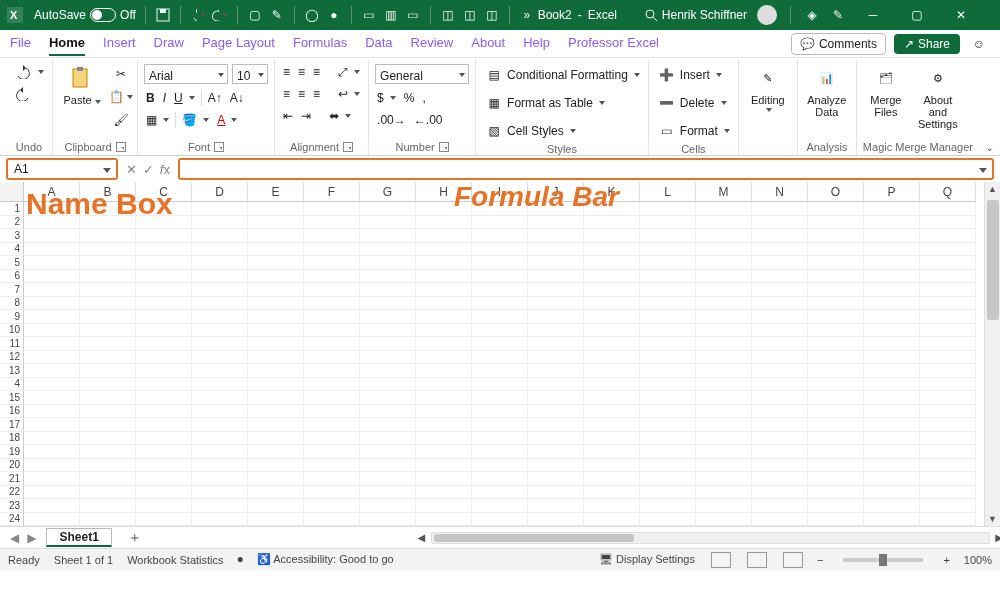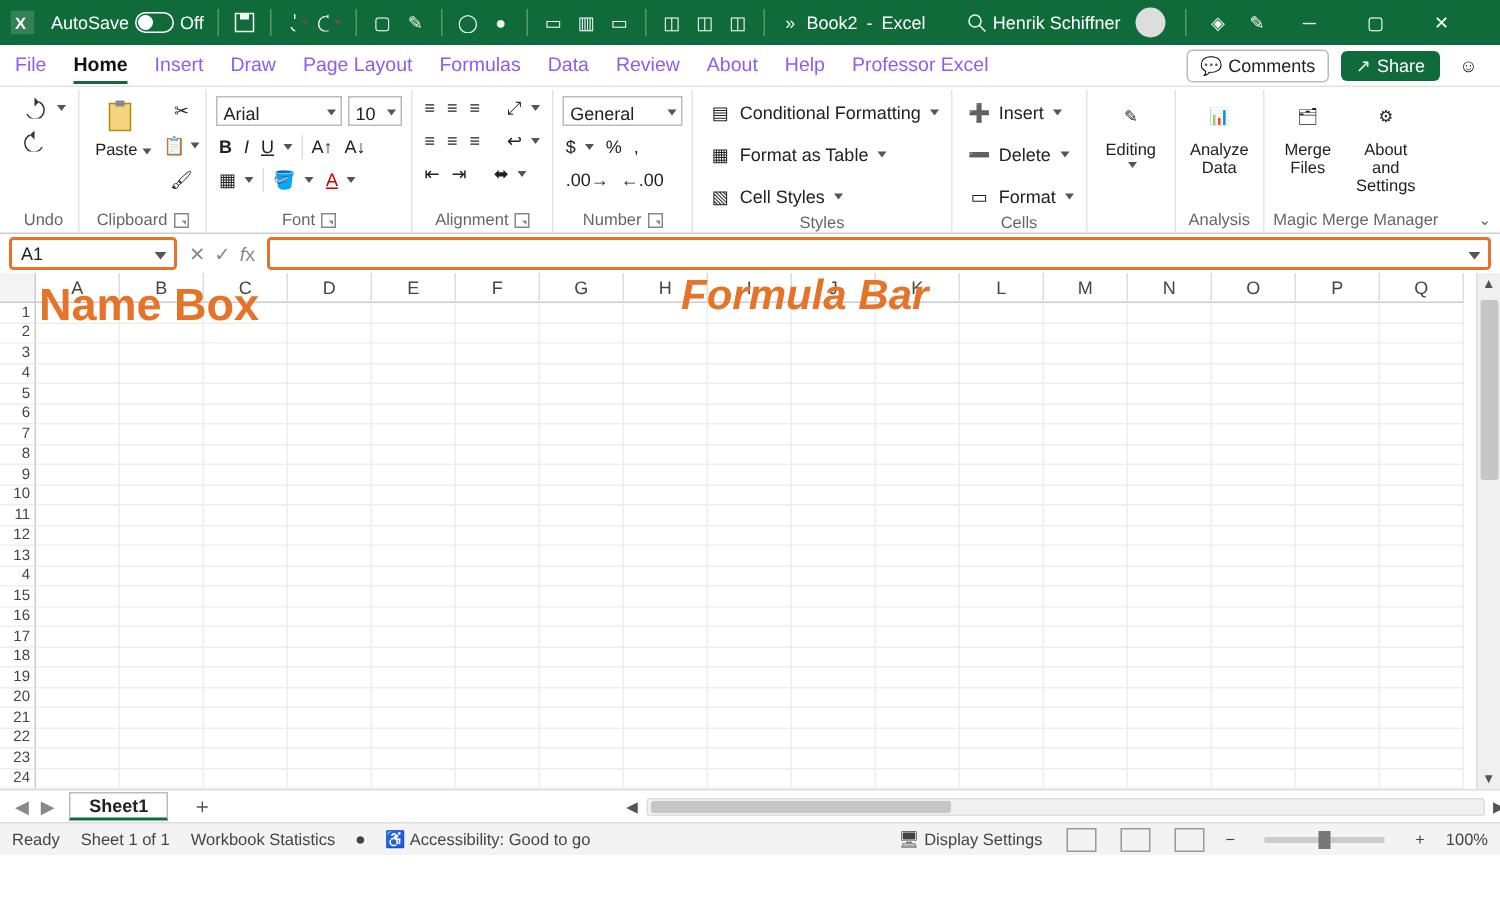--- a/index.html
+++ b/index.html
@@ -304,21 +304,21 @@
       </div>
     </div>
     <div class="label">
         <span>Alignment</span>
         <span class="dlauncher"></span>
       </div>
   </div>
 
   <div class="group">
     <div class="body vstack">
-      <div class="fontsel dd-caret" style="width:80px">
+      <div class="fontsel dd-caret" style="width:94px">
           <span>General</span>
         </div>
       <div class="hstack">
         <span class="smbtn dd">$</span>
         <span class="smbtn">%</span>
         <span class="smbtn">,</span>
       </div>
       <div class="hstack">
         <span class="smbtn">.00→</span>
         <span class="smbtn">←.00</span>

